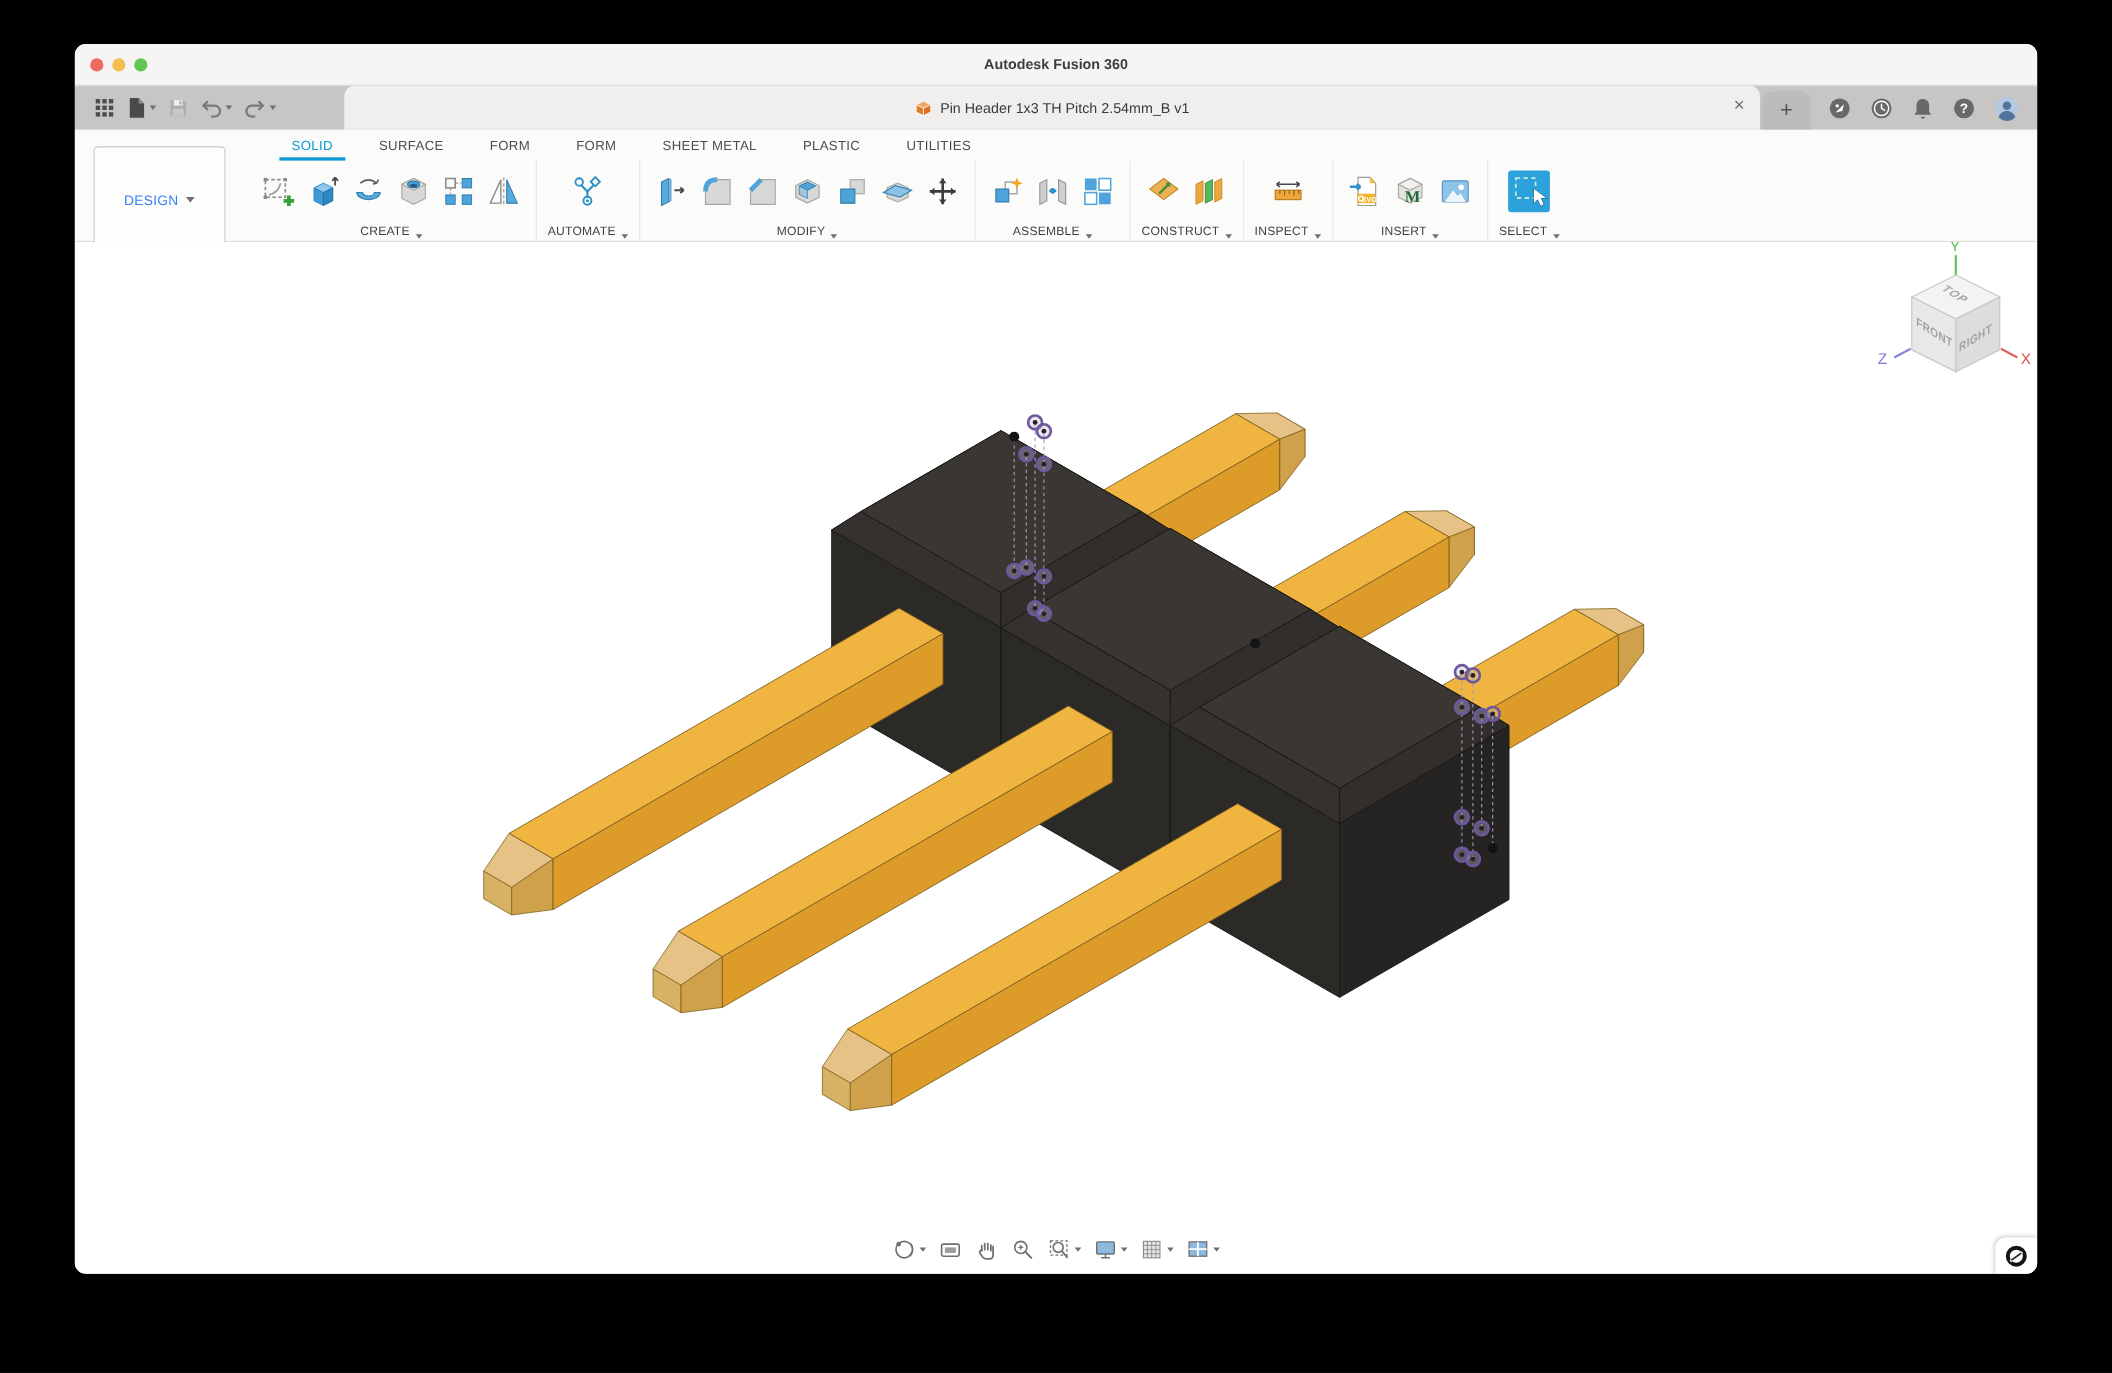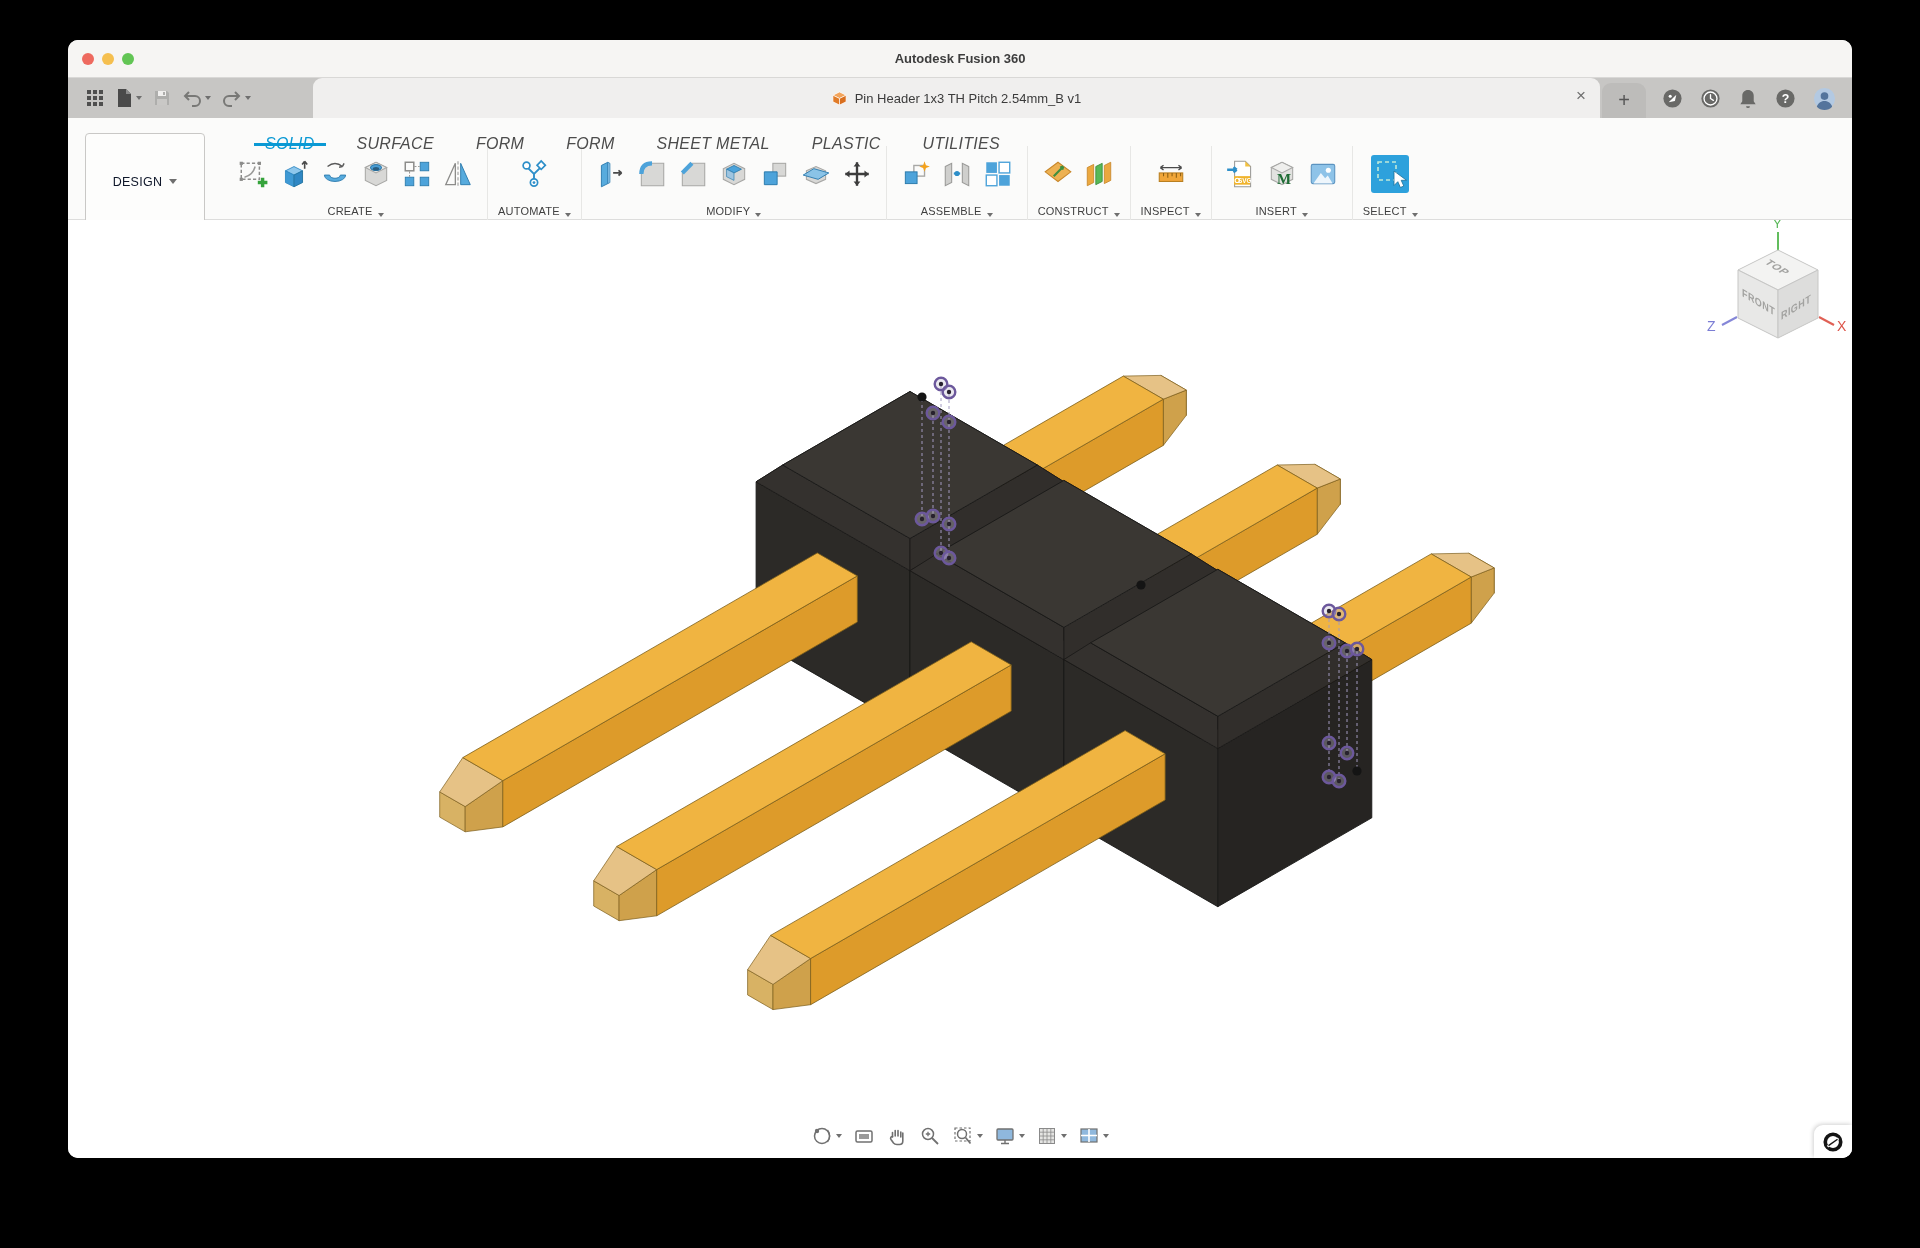--- a/index.html
+++ b/index.html
@@ -21,24 +21,24 @@
   .caret.sm { border-left-width:3px; border-right-width:3px; border-top-width:4px; }
   .doc-tab { flex:none; width:1287px; margin-top:0; background:#f0efee; border-radius:9px 9px 0 0; display:flex; align-items:center; justify-content:center; gap:8px; position:relative; font-size:13px; color:#3b3b3b; }
   .tab-close { position:absolute; right:14px; top:0; height:35px; display:flex; align-items:center; font-size:17px; color:#6f6f6f; background:none; border:none; }
   .new-tab { flex:none; width:44px; margin-top:5px; margin-left:2px; background:#bdbcba; border-radius:9px 9px 0 0; border:none; font-size:20px; color:#555; display:flex; align-items:center; justify-content:center; }
   .tabrow-icons { display:flex; align-items:center; gap:17px; margin-left:16px; }
   .tr-btn { background:none; border:none; padding:0; display:flex; }
 
   
   .ribbon { position:relative; height:102px; background:#fbfbfa; border-bottom:1px solid #dddddc; }
   .ribbon-tabs { height:28px; display:flex; padding-left:176px; }
-  .rtab { line-height:28px; padding:12px 21px; font-size:16px; color:#4c4c4c; letter-spacing:.3px; background:none; border:none; position:relative;font-style:italic; }
+  .rtab { line-height:28px; padding:0 21px; font-size:12px; color:#4c4c4c; letter-spacing:.3px; background:none; border:none; position:relative; }
   .rtab.active { color:#0a99d4; }
   .rtab.active::after { content:""; position:absolute; left:10px; right:10px; bottom:0; height:3px; background:#0a99d4; }
-  .design-btn { position:absolute; left:17px; top:15px; width:120px; height:97px; border:1px solid #c9c8c6; border-radius:4px; background:#fdfdfc; display:flex; align-items:center; justify-content:center; gap:7px; font-size:12.5px; color:#0f172a; letter-spacing:.3px; }
+  .design-btn { position:absolute; left:17px; top:15px; width:120px; height:97px; border:1px solid #c9c8c6; border-radius:4px; background:#fdfdfc; display:flex; align-items:center; justify-content:center; gap:7px; font-size:12.5px; color:#3b82f6; letter-spacing:.3px; }
   .ribbon-body { display:flex; margin-left:156px; height:74px; }
   .rgroup { display:flex; flex-direction:column; align-items:center; padding:0 10px; }
   .rgroup + .rgroup { border-left:1px solid #e7e7e5; }
   .ricons { flex:1; display:flex; align-items:center; gap:3px; }
   .ricon { width:38px; height:42px; display:flex; align-items:center; justify-content:center; background:none; border:none; padding:0; }
   .ricon.big { width:46px; height:46px; }
   .rlabel { height:19px; font-size:11px; color:#3f3f3f; display:flex; align-items:flex-end; gap:5px; padding-bottom:3px; letter-spacing:.2px; }
 
   
   .canvas { position:relative; height:938px; background:#fff; }

